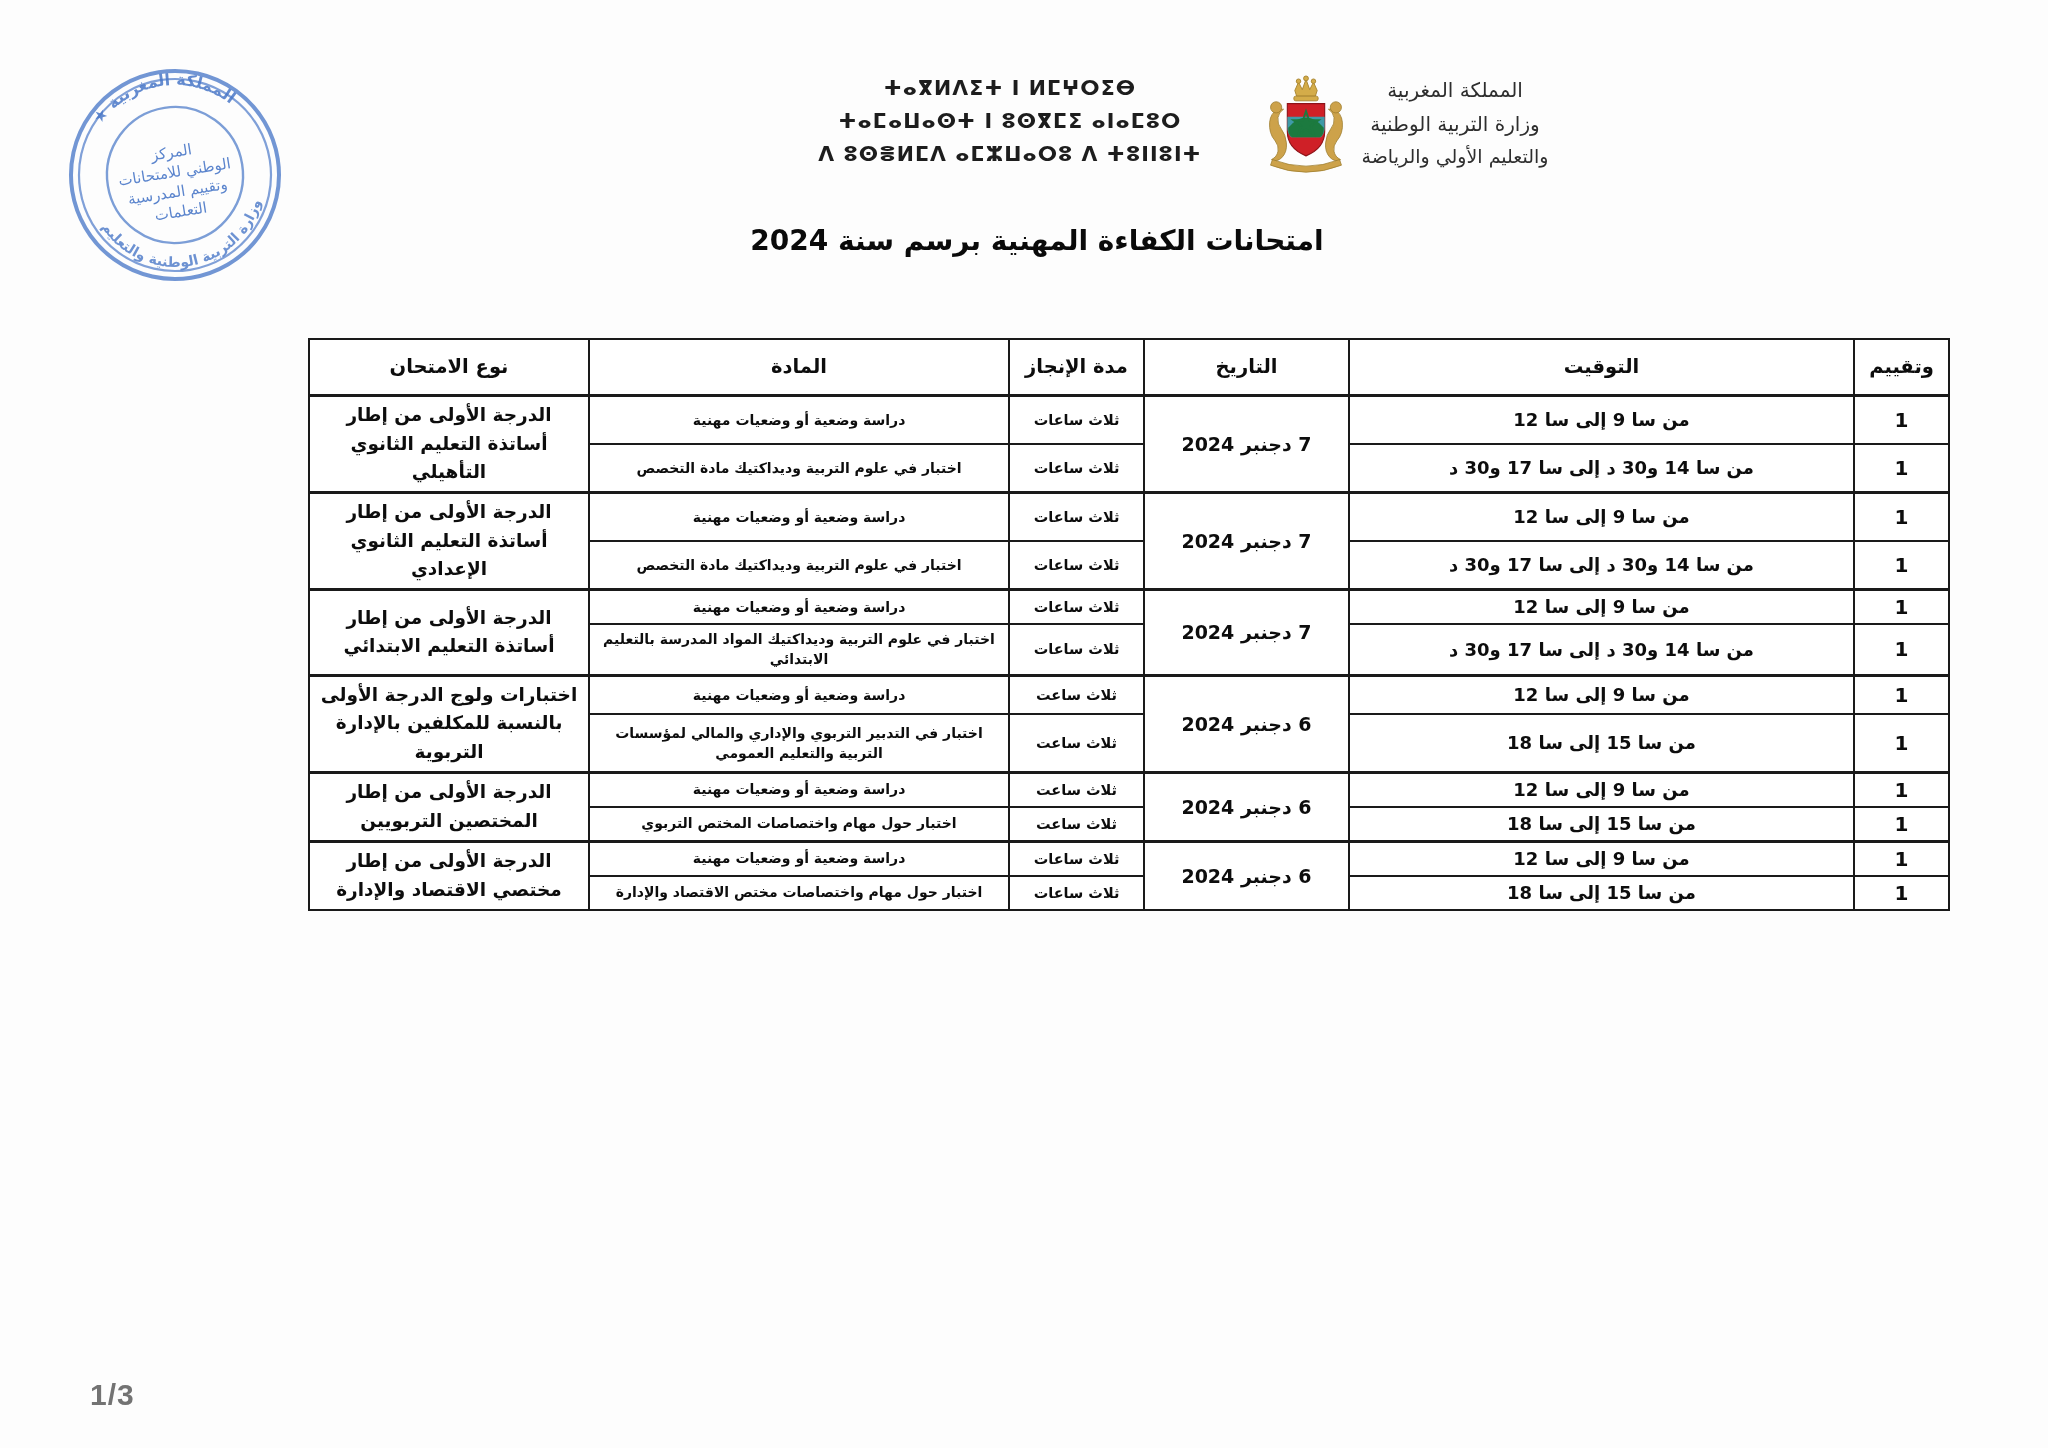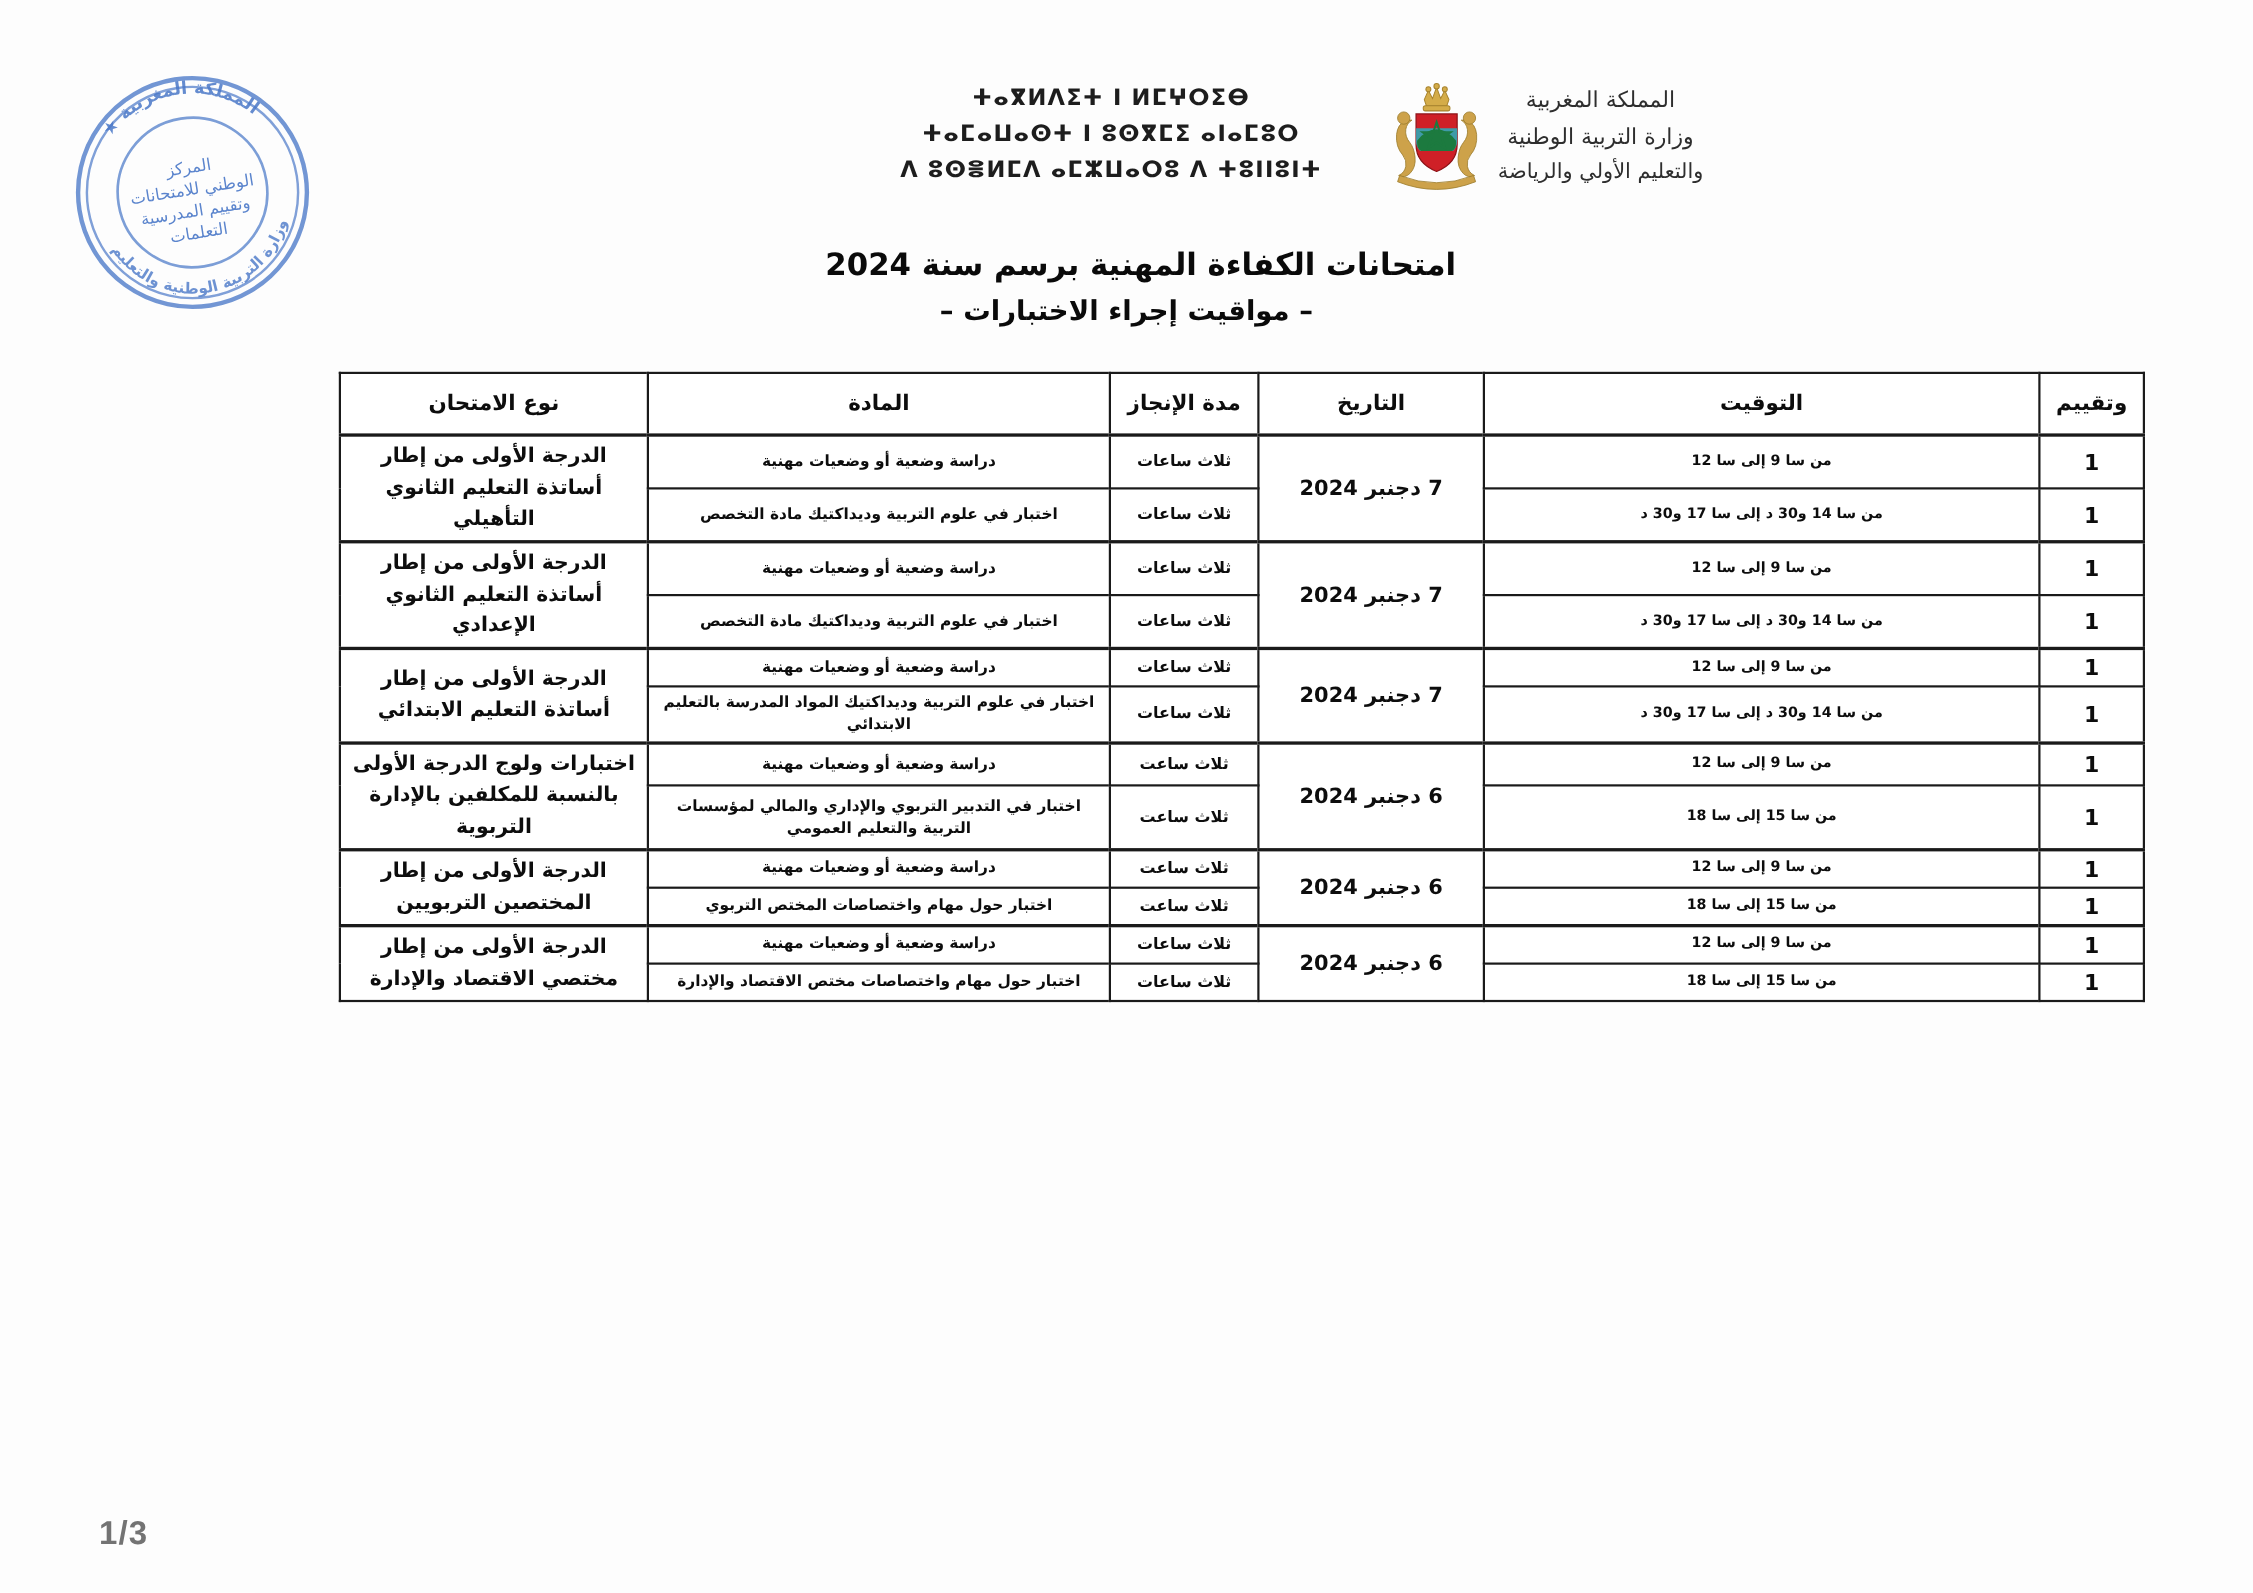--- a/index.html
+++ b/index.html
@@ -139,21 +139,21 @@
     font-weight: bold;
     height: 46px;
     line-height: 1.2;
   }
   td.coef {
     font-size: 20px;
     font-weight: bold;
     font-family: "Liberation Serif", serif;
   }
   td.time {
-    font-size: 13px;
+    font-size: 18px;
     font-weight: bold;
     line-height: 1.3;
   }
   td.date {
     font-size: 19px;
     font-weight: bold;
     font-family: "DejaVu Sans", sans-serif;
   }
   td.dur {
     font-size: 14.5px;
@@ -273,21 +273,20 @@
         <div>المملكة المغربية</div>
         <div>وزارة التربية الوطنية</div>
         <div class="l3">والتعليم الأولي والرياضة</div>
       </div>
 
     </div>
   </div>
 
   <div class="title-wrap">
     <div class="doc-title">امتحانات الكفاءة المهنية برسم سنة 2024</div>
-    <div class="doc-subtitle">– مواقيت إجراء الاختبارات –</div>
   </div>
 
   <div class="table-wrap">
     <table class="sched">
       <colgroup>
         <col class="c-coef">
           <col class="c-time">
           <col class="c-date">
         <col class="c-dur">
           <col class="c-subject">

